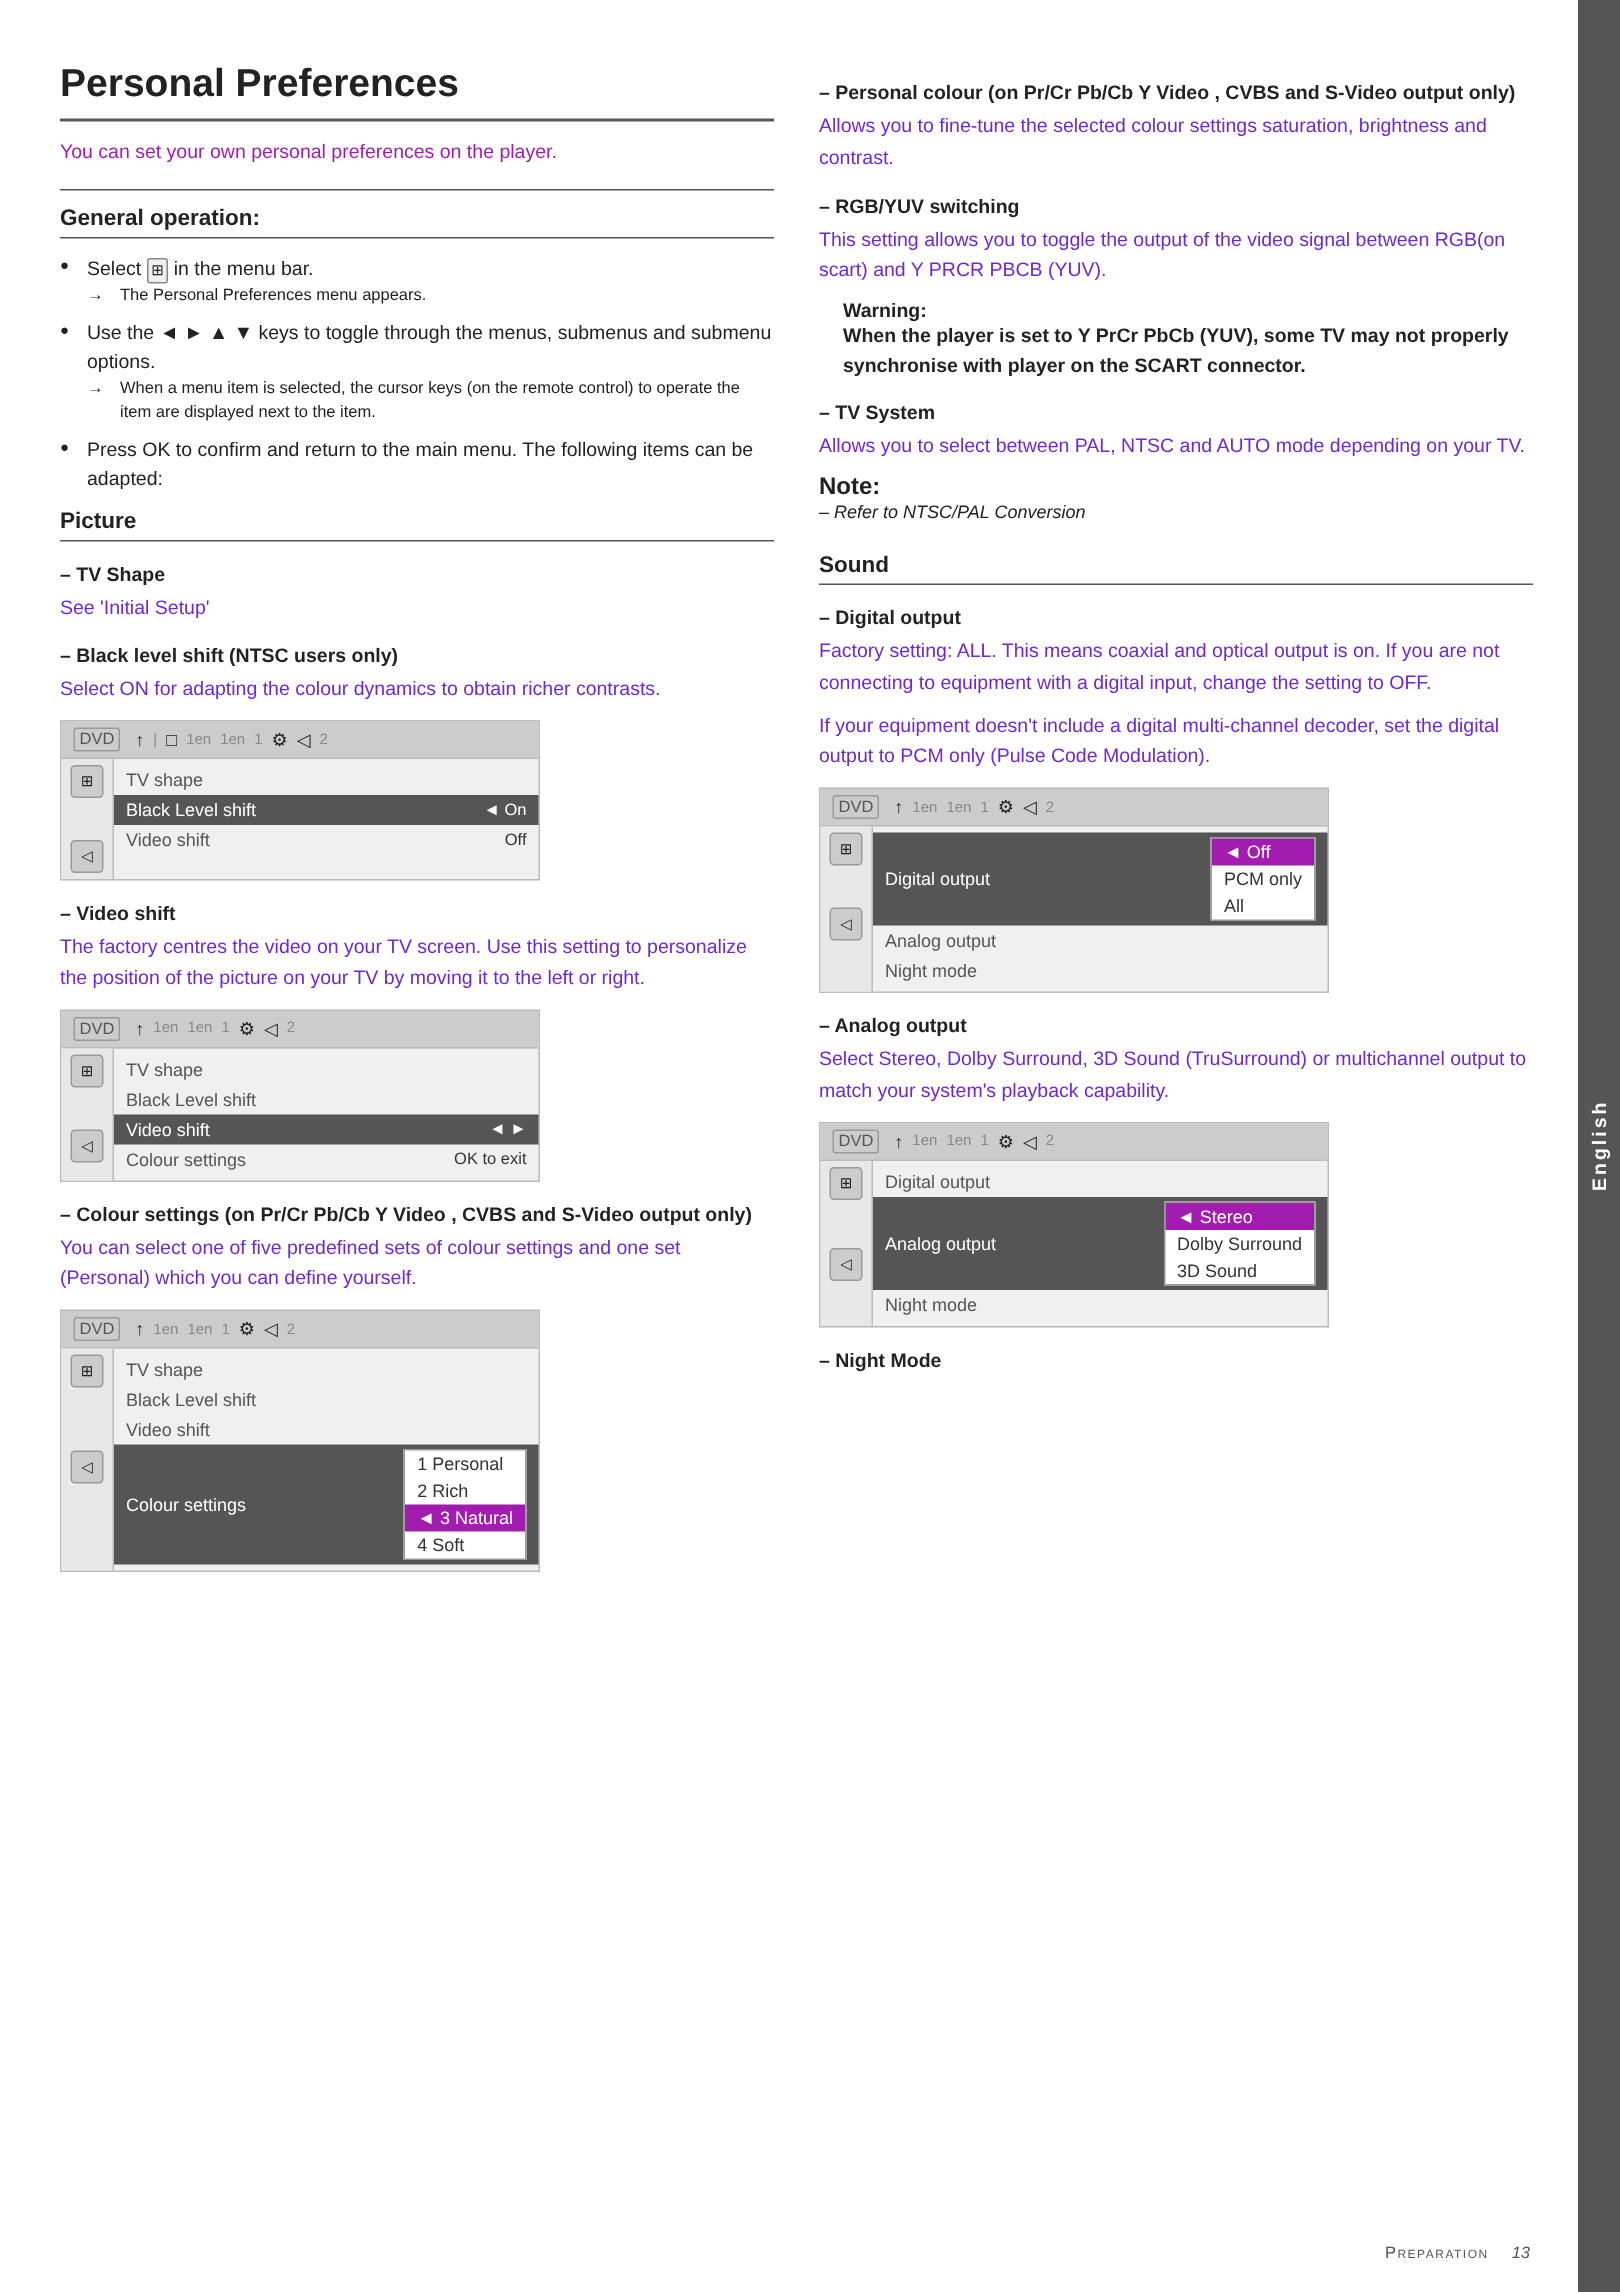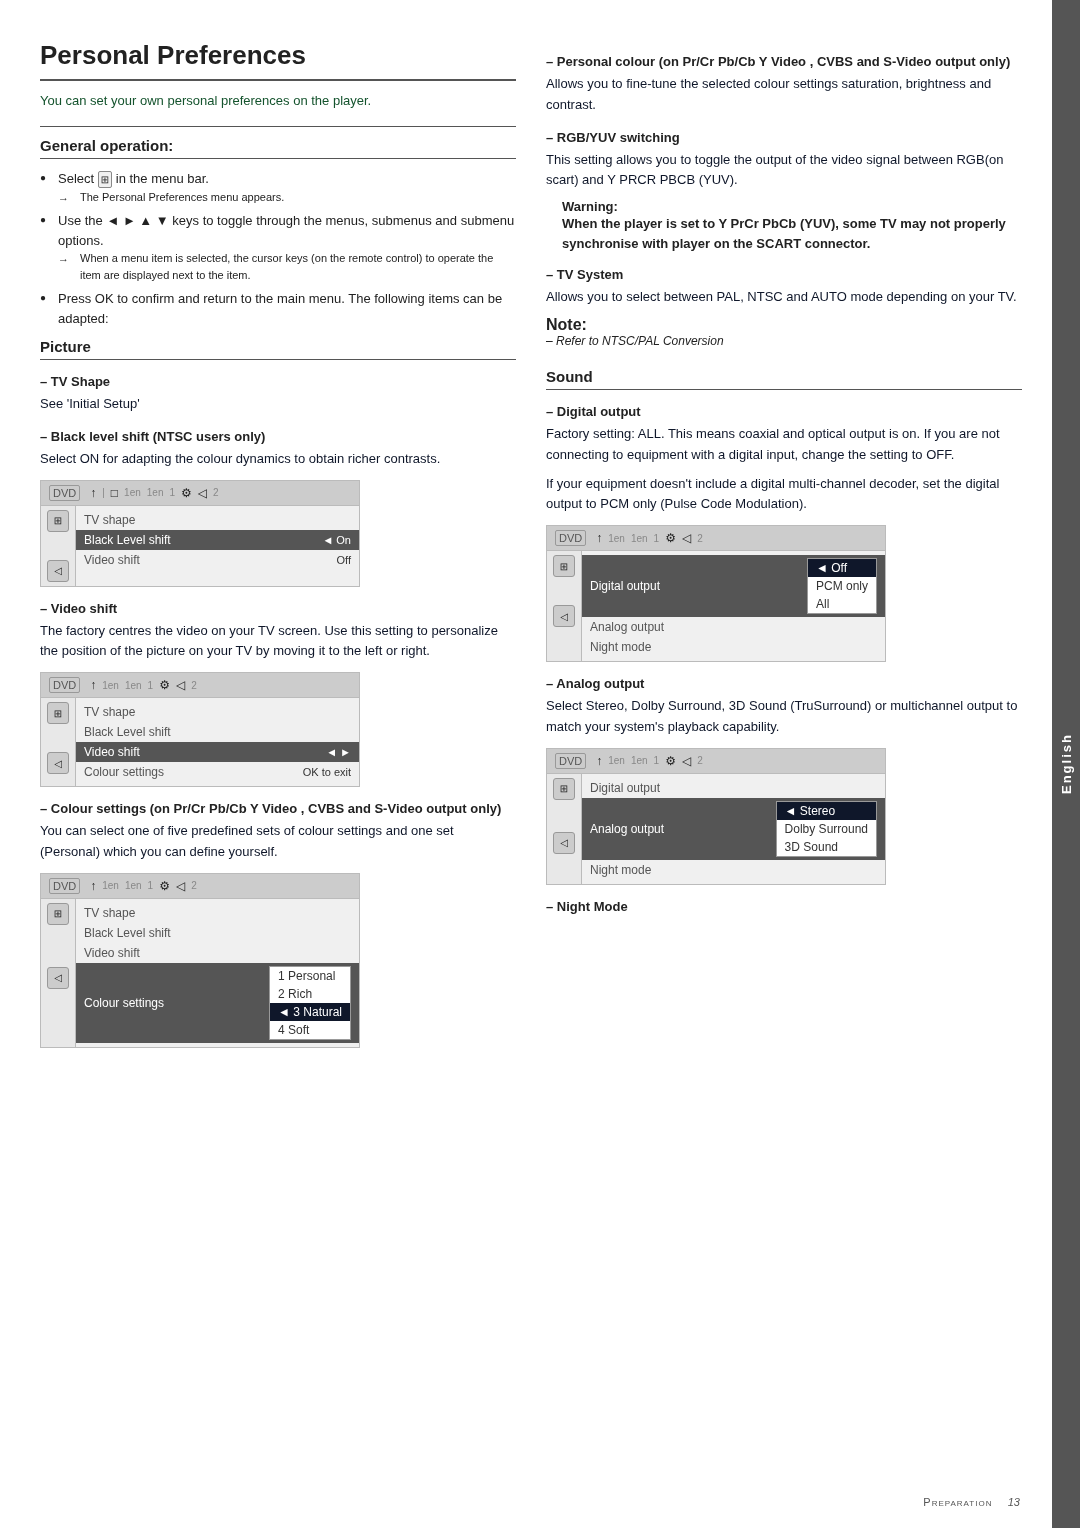--- a/index.html
+++ b/index.html
@@ -57,21 +57,21 @@
       font-size: 26px;
       font-weight: bold;
       border-bottom: 2px solid #555;
       padding-bottom: 8px;
       margin-bottom: 12px;
     }
 
     .intro-text {
       font-size: 13px;
       margin-bottom: 18px;
-      color: #14532d;
+      color: #a21caf;
     }
 
     .section-title {
       font-size: 15px;
       font-weight: bold;
       border-bottom: 1.5px solid #555;
       padding-bottom: 4px;
       margin-bottom: 10px;
       margin-top: 10px;
     }
@@ -120,21 +120,21 @@
     .arrow-item::before {
       content: "→";
       position: absolute;
       left: 0;
     }
 
     p.body-text {
       font-size: 13px;
       line-height: 1.6;
       margin-bottom: 8px;
-      color: #0f172a;
+      color: #6d28d9;
     }
 
     
     .menu-mockup {
       border: 1px solid #bbb;
       background: #f0f0f0;
       margin: 10px 0 14px 0;
       width: 100%;
       max-width: 320px;
       font-size: 12px;
@@ -229,21 +229,21 @@
       font-size: 12px;
       margin-left: 4px;
     }
 
     .menu-dropdown-item {
       padding: 2px 8px;
       color: #333;
     }
 
     .menu-dropdown-item.selected {
-      background: #0f172a;
+      background: #a21caf;
       color: #fff;
     }
 
     .right-col .menu-mockup {
       max-width: 340px;
     }
 
     .warning-box {
       margin: 8px 16px;
     }

